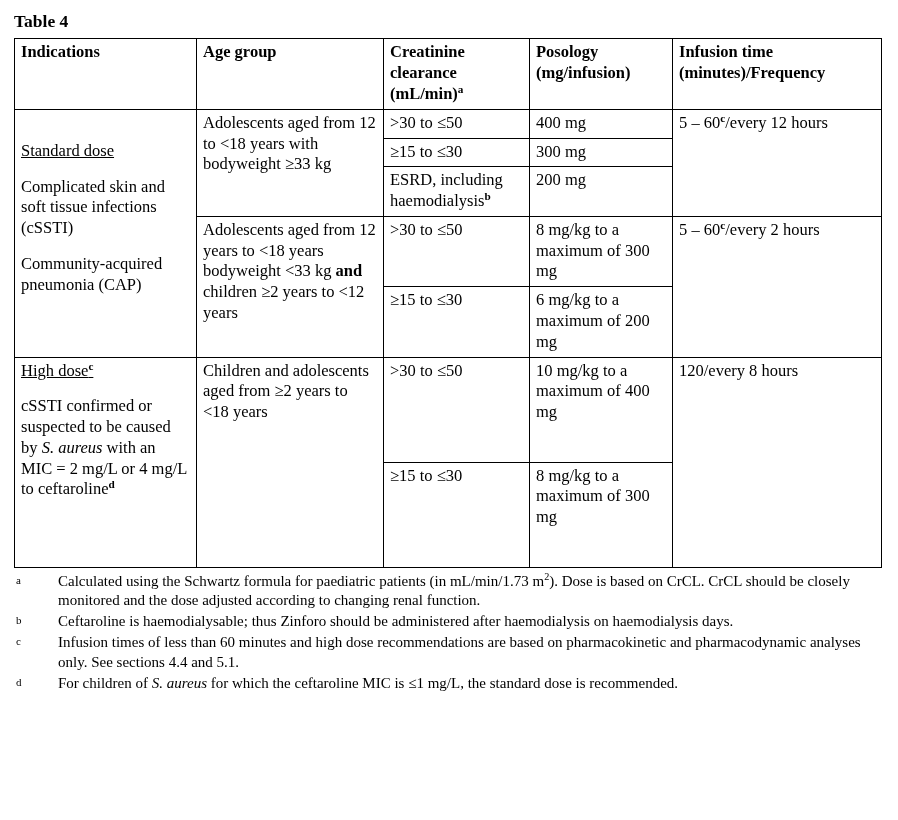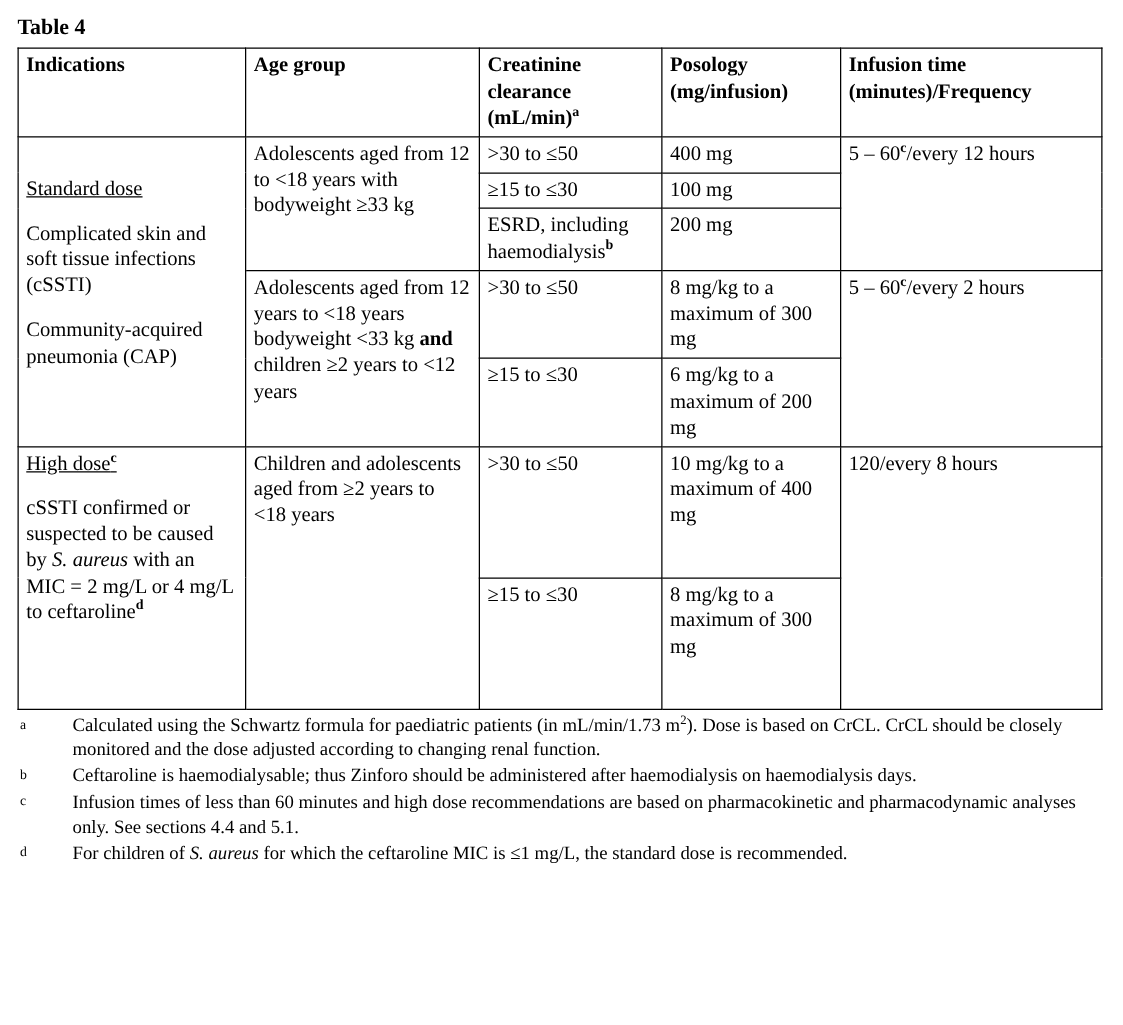--- a/index.html
+++ b/index.html
@@ -132,21 +132,21 @@
           <span style="display:block">Community-acquired pneumonia (CAP)</span>
         </td>
         <td rowspan="3" class="vmid">Adolescents aged from 12 to &lt;18 years with bodyweight ≥33 kg</td>
         <td>&gt;30 to ≤50</td>
         <td>400 mg</td>
         <td rowspan="3" class="vmid"><span>5 – 60</span><sup>c</sup><span>/every 12 hours</span></td>
       </tr>
 
       <tr>
         <td>≥15 to ≤30</td>
-        <td>100 mg</td>
+        <td>300 mg</td>
       </tr>
 
       <tr>
         <td><span>ESRD, including haemodialysis</span><sup>b</sup></td>
         <td class="vmid">200 mg</td>
       </tr>
 
       <tr>
         <td rowspan="2">
           <span>Adolescents aged from 12 years to &lt;18 years bodyweight &lt;33 kg </span><span class="b">and</span><span> children ≥2 years to &lt;12 years</span>

